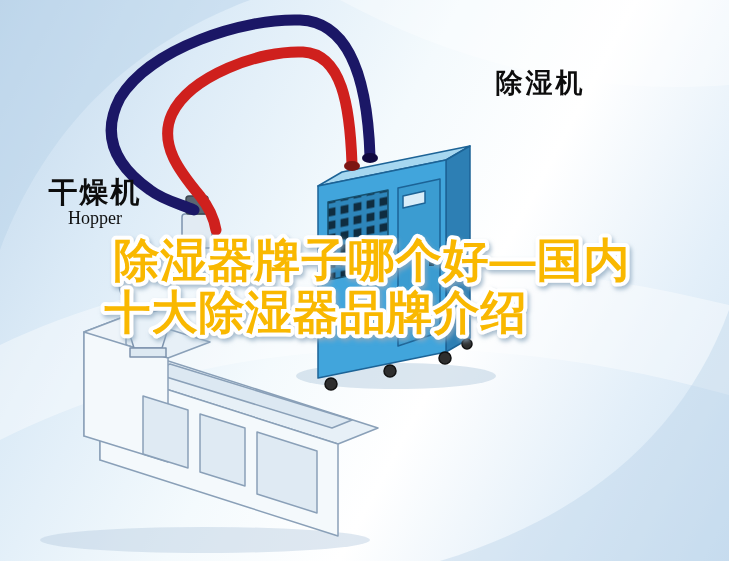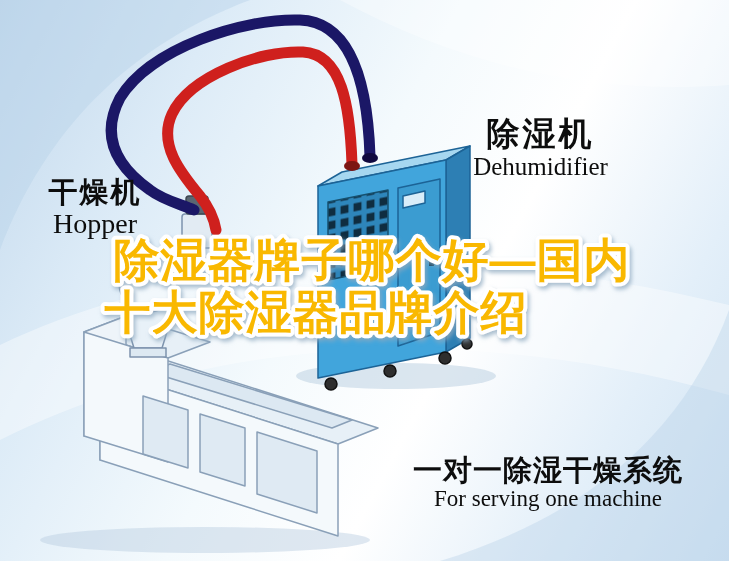--- a/index.html
+++ b/index.html
@@ -6,25 +6,25 @@
   .poster{
     position:relative;width:729px;height:561px;overflow:hidden;
     background:linear-gradient(118deg,#c2d8ec 0%,#dcebf7 22%,#f4fafd 45%,#ffffff 62%,#e3eff9 82%,#cfe2f2 100%);
     font-family:"Liberation Sans",sans-serif;
   }
   svg.scene{position:absolute;left:0;top:0;}
   .callout{position:absolute;text-align:center;color:#0d0d0d;}
   .callout .cn{font-weight:800;font-family:"Liberation Sans",sans-serif;line-height:1.12;}
   .callout .en{font-family:"Liberation Serif",serif;line-height:1.15;}
   .callout-dehumidifier{left:438px;top:68px;width:205px;}
-  .callout-dehumidifier .cn{font-size:33px;letter-spacing:3px;margin-top:48px;}
+  .callout-dehumidifier .cn{font-size:27px;letter-spacing:3px;}
   .callout-dehumidifier .en{font-size:25px;}
   .callout-hopper{left:32px;top:162px;width:126px;}
   .callout-hopper .cn{font-size:29px;letter-spacing:2px;margin-top:14px;}
-  .callout-hopper .en{font-size:28px;}
+  .callout-hopper .en{font-size:18px;}
   .callout-system{left:398px;top:454px;width:300px;}
   .callout-system .cn{font-size:29px;letter-spacing:1px;}
   .callout-system .en{font-size:23px;}
 </style>
 </head>
 <body>
 
 <div class="poster">
 
   <svg class="scene" width="729" height="561" viewBox="0 0 729 561">
@@ -92,26 +92,21 @@
     </g>
 
     <g font-family="Liberation Sans, sans-serif" font-weight="bold" text-anchor="middle" stroke="#ffffff" stroke-width="8" stroke-linejoin="round" paint-order="stroke" filter="url(#titleShadow)">
       <text x="372" y="276" font-size="46" letter-spacing="1" fill="#f9b800">除湿器牌子哪个好—国内</text>
       <text x="316" y="328" font-size="46" letter-spacing="1" fill="#f9b800">十大除湿器品牌介绍</text>
     </g>
   </svg>
 
   <div class="callout callout-dehumidifier">
     <div class="cn">除湿机</div>
-    <div class="en">Dehumidifier</div>
   </div>
 
   <div class="callout callout-hopper">
     <div class="cn">干燥机</div>
     <div class="en">Hopper</div>
   </div>
 
-  <div class="callout callout-system">
-    <div class="cn">一对一除湿干燥系统</div>
-    <div class="en">For serving one machine</div>
-  </div>
 
 </div>
 
 </body></html>

